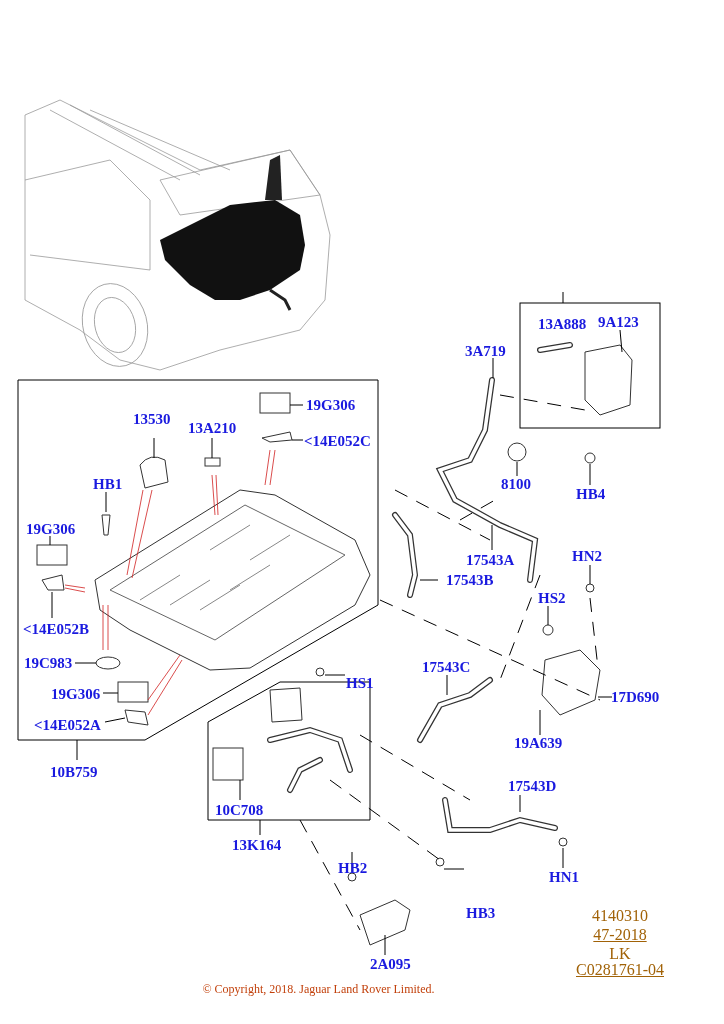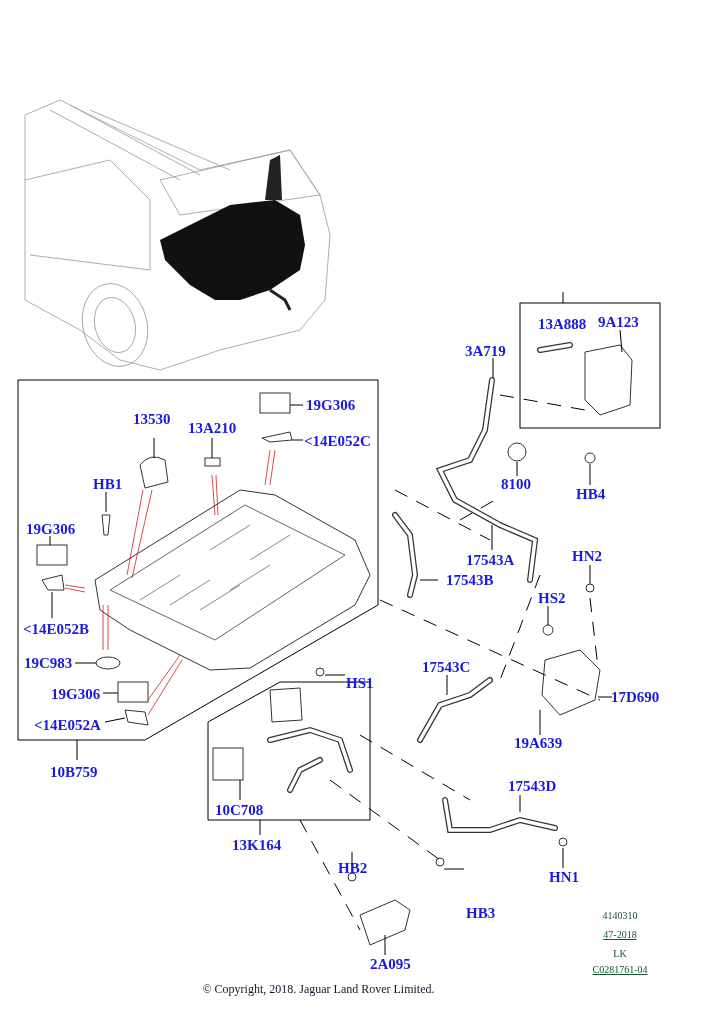--- a/index.html
+++ b/index.html
@@ -1,20 +1,20 @@
 <!DOCTYPE html>
 <html><head>
 <meta charset="utf-8">
 <style>
   html,body{margin:0;padding:0;background:#fff;}
   body{width:724px;height:1024px;position:relative;overflow:hidden;font-family:"Liberation Serif","DejaVu Serif",serif;}
   #diagram{position:absolute;left:0;top:0;width:724px;height:1024px;}
   .lbl{position:absolute;color:#1a1adf;font-weight:bold;font-size:15px;line-height:15px;white-space:nowrap;cursor:pointer;}
-  .meta{position:absolute;color:#14532d;font-size:10px;line-height:14px;text-align:center;white-space:nowrap;}
-  .copy{position:absolute;left:0;width:637px;top:982px;text-align:center;font-size:12px;color:#0f172a;}
+  .meta{position:absolute;color:#a16207;font-size:16px;line-height:14px;text-align:center;white-space:nowrap;}
+  .copy{position:absolute;left:0;width:637px;top:982px;text-align:center;font-size:12px;color:#c2410c;}
 </style>
 </head>
 <body>
 
 <svg id="diagram" viewBox="0 0 724 1024" xmlns="http://www.w3.org/2000/svg">
 
   <g fill="none" stroke="#999" stroke-width="0.8">
     <path d="M25 115 L60 100 L200 170 L290 150 L320 195 L330 235 L325 300 L300 330 L220 350 L160 370 L120 360 L80 330 L25 300 Z"></path>
     <path d="M25 180 L110 160 L150 200 L150 270 L30 255"></path>
     <path d="M160 180 L290 150 L320 195 L180 215 Z"></path>

